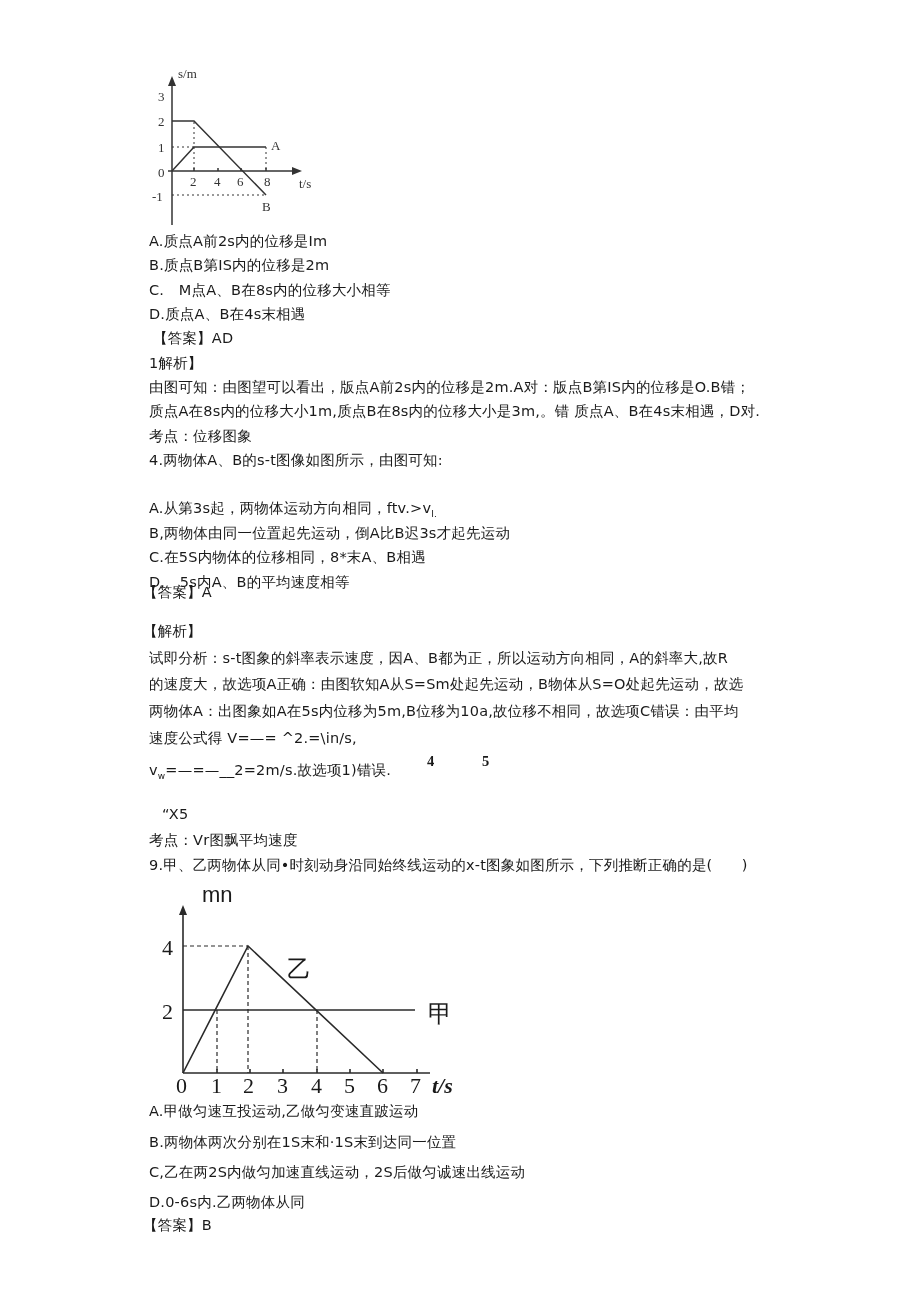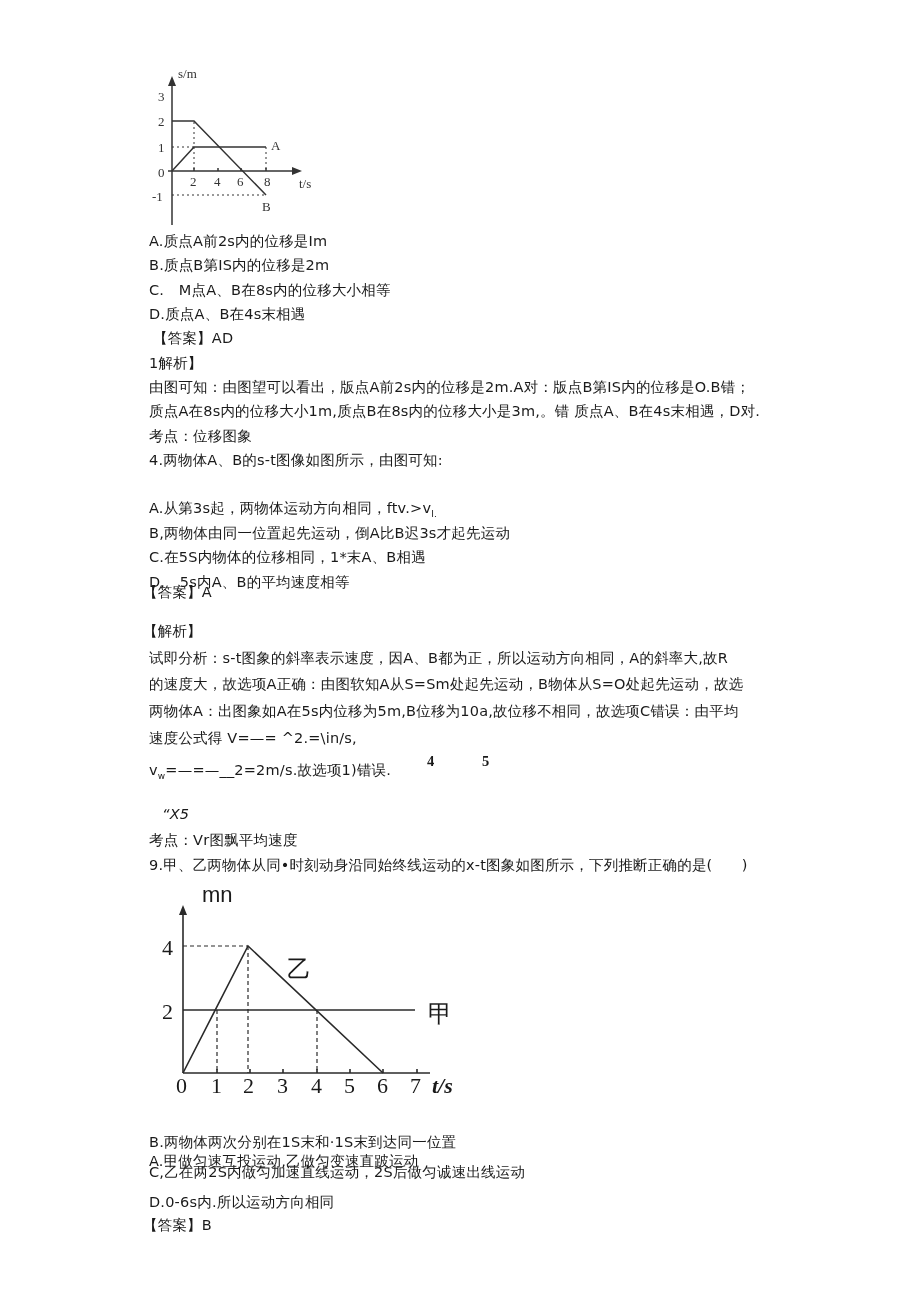--- a/index.html
+++ b/index.html
@@ -6,21 +6,21 @@
     body {
       width: 920px; height: 1301px; position: relative; overflow: hidden;
       font-family: "DejaVu Sans", "Liberation Sans", sans-serif;
       color: #1a1a1a;
     }
     .line {
       position: absolute; left: 149px; font-size: 14.5px; line-height: 20px;
       white-space: nowrap; letter-spacing: 0.2px; text-align: center;
     }
     .b { font-family: "Liberation Serif", "DejaVu Serif", serif; font-weight: bold; }
-    .it { font-style: italic; }
+    .it { }
     .fig { position: absolute; }
     svg text { font-family: "Liberation Serif", "DejaVu Serif", serif; }
   </style>
 </head>
 <body>
 
 <svg class="fig" style="left:140px;top:60px" width="200" height="170" viewBox="0 0 200 170">
   <g stroke="#333" fill="none" stroke-width="1.5">
 
     <line x1="32" y1="165" x2="32" y2="22"></line>
@@ -69,21 +69,21 @@
 <div class="line" style="top:353px">1解析】</div>
 <div class="line" style="top:377px">由图可知：由图望可以看出，版点A前2s内的位移是2m.A对：版点B第IS内的位移是O.B错；</div>
 <div class="line" style="top:401px">质点A在8s内的位移大小1m,质点B在8s内的位移大小是3m,。错 质点A、B在4s末相遇，D对.</div>
 <div class="line" style="top:426px">考点：位移图象</div>
 
 <div class="line" style="top:450px">4.两物体A、B的s-t图像如图所示，由图可知:</div>
 <div class="line" style="top:498px">
   <span>A.从第3s起，两物体运动方向相同，ftv.&gt;v</span><sub style="font-size:9px">I.</sub>
 </div>
 <div class="line" style="top:523px">B,两物体由同一位置起先运动，倒A比B迟3s才起先运动</div>
-<div class="line" style="top:547px">C.在5S内物体的位移相同，1*末A、B相遇</div>
+<div class="line" style="top:547px">C.在5S内物体的位移相同，8*末A、B相遇</div>
 <div class="line" style="top:572px">D.　5s内A、B的平均速度相等</div>
 <div class="line" style="top:582px;left:143px">【答案】A</div>
 <div class="line" style="top:621px;left:143px">【解析】</div>
 <div class="line" style="top:648px">试即分析：s-t图象的斜率表示速度，因A、B都为正，所以运动方向相同，A的斜率大,故R</div>
 <div class="line" style="top:674px">的速度大，故选项A正确：由图软知A从S=Sm处起先运动，B物体从S=O处起先运动，故选</div>
 <div class="line" style="top:701px">两物体A：出图象如A在5s内位移为5m,B位移为10a,故位移不相同，故选项C错误：由平均</div>
 <div class="line" style="top:728px">速度公式得 V=—= ^2.=\in/s,</div>
 <div class="line b" style="top:751px;left:427px">4</div>
 <div class="line b" style="top:751px;left:482px">5</div>
 <div class="line" style="top:760px">
@@ -130,17 +130,17 @@
     <text x="161" y="218" font-size="22">4</text>
     <text x="194" y="218" font-size="22">5</text>
     <text x="227" y="218" font-size="22">6</text>
     <text x="260" y="218" font-size="22">7</text>
     <text x="282" y="218" font-size="22" font-style="italic" font-weight="bold">t/s</text>
     <text x="137" y="102" font-size="24" style="font-family:'DejaVu Sans',sans-serif">乙</text>
     <text x="278" y="147" font-size="24" style="font-family:'DejaVu Sans',sans-serif">甲</text>
   </g>
 </svg>
 
-<div class="line" style="top:1151px">A.甲做匀速互投运动,乙做匀变速直跛运动</div>
+<div class="line" style="top:1101px">A.甲做匀速互投运动,乙做匀变速直跛运动</div>
 <div class="line" style="top:1132px">B.两物体两次分别在1S末和·1S末到达同一位置</div>
 <div class="line" style="top:1162px">C,乙在两2S内做匀加速直线运动，2S后做匀诚速出线运动</div>
-<div class="line" style="top:1192px">D.0-6s内.所以运动方向相同</div>
+<div class="line" style="top:1192px">D.0-6s内.乙两物体从同</div>
 <div class="line" style="top:1215px;left:143px">【答案】B</div>
 
 </body></html>

